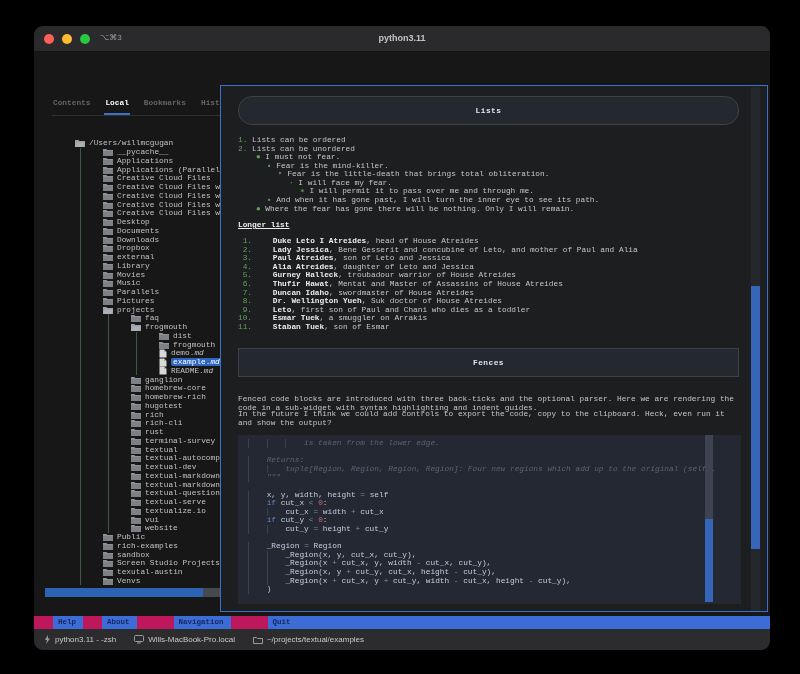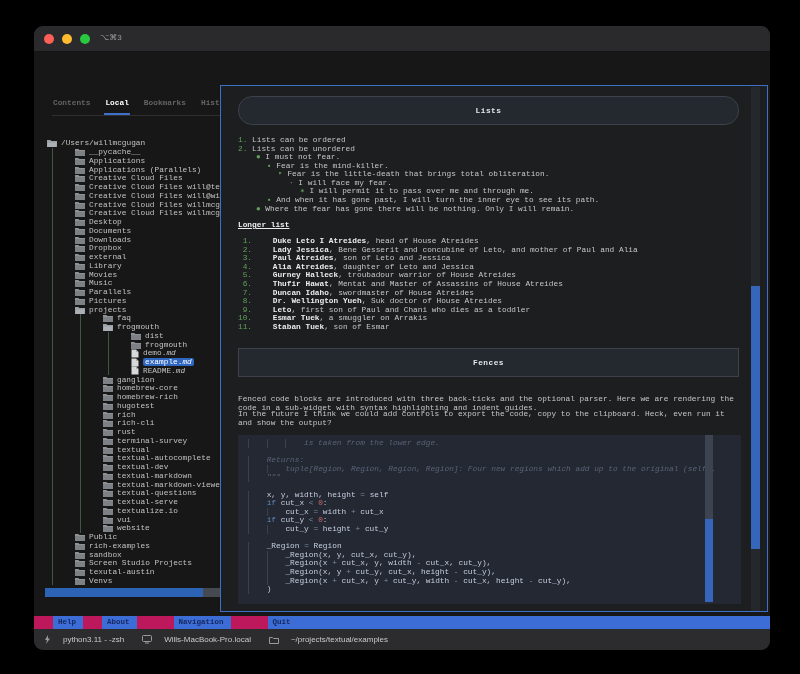--- a/index.html
+++ b/index.html
@@ -20,21 +20,21 @@
               font-weight:bold; color:#c3c3c3; font-family:"Liberation Sans",sans-serif; }
   
   #pathbar { position:absolute; left:12px; top:36px; right:12px; height:12px;
              font-size:7.8px; color:#c9c9c9; letter-spacing:.3px; }
   
   #tabbar { position:absolute; left:18px; top:68px; width:180px; height:22px;
             display:flex; gap:13px; border-bottom:1px solid #2f2f2f; }
   .tab { font-size:7.8px; font-weight:bold; color:#646464; padding:5px 1px 6px 1px; cursor:default; }
   .tab.active { color:#ffffff; border-bottom:2px solid #3e70ca; padding-bottom:4px; }
   
-  #tree { position:absolute; left:0; top:113px; width:199px; height:449px; overflow:hidden; }
+  #tree { position:absolute; left:0; top:113px; width:199px; height:449px; overflow:hidden;padding-left:28px; }
   .trow { display:flex; align-items:center; height:8.75px; padding-left:13px;
           white-space:nowrap; font-size:7.8px; color:#c2c2c2; }
   .tg { flex:0 0 23px; margin-left:5px; border-left:1px solid #3e5743; align-self:stretch; }
   .ticon { flex:0 0 auto; margin-right:4px; display:flex; }
   .tlabel { white-space:pre; }
   .tlabel .ext { font-style:italic; }
   .trow.selected .tlabel { background:#2f66c0; color:#fff; border-radius:2px; padding:0 2px; }
   
   #tree-hscroll { position:absolute; left:11px; top:562px; width:185px; height:9px; background:#454a50; }
   #tree-hthumb { position:absolute; left:0; top:0; width:158px; height:9px; background:#2d63b5; }
@@ -70,34 +70,35 @@
   #doc-vthumb { position:absolute; left:0; top:199px; width:9px; height:263px; background:#3666bb; }
   
   #footer { position:absolute; left:0; top:590px; right:0; height:13px; background:#3c6dd6;
             display:flex; align-items:stretch; overflow:hidden; font-size:7.5px; font-weight:bold; }
   .fkey { background:#be185d; color:#ffffff; padding:19px 5px; }
   .flabel { color:#16275e; padding:2px 7px 2px 5px; }
   
   #statusbar { position:absolute; left:0; top:603px; right:0; height:21px; background:#2c2c2e;
                display:flex; align-items:center; gap:18px; padding-left:10px;
                font-family:"Liberation Sans",sans-serif; font-size:8px; color:#c9c9c9; }
-  .sb-item { display:flex; align-items:center; gap:12px; }
+  .sb-item { display:flex; align-items:center; gap:4px; }
   .sb-icon { display:flex; }
 </style>
 </head>
 <body>
 
 <div id="screen">
   <div id="window">
 
     <div id="titlebar">
       <span class="tl" id="tl-close"></span>
       <span class="tl" id="tl-min"></span>
       <span class="tl" id="tl-zoom"></span>
       <span id="tb-badge">⌥⌘3</span>
+      <div id="tb-title">python3.11</div>
     </div>
 
 
     <div id="tabbar">
         <div class="tab">Contents</div>
         <div class="tab active">Local</div>
         <div class="tab">Bookmarks</div>
         <div class="tab">History</div>
       </div>
 

